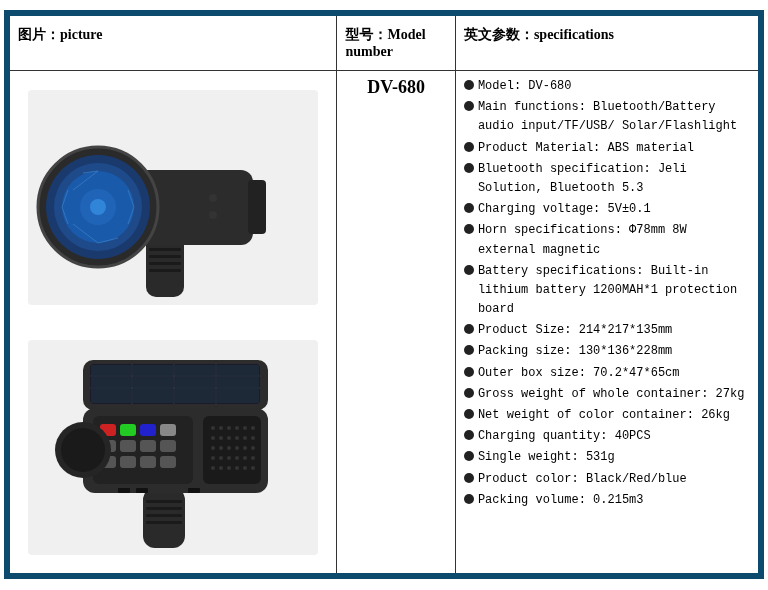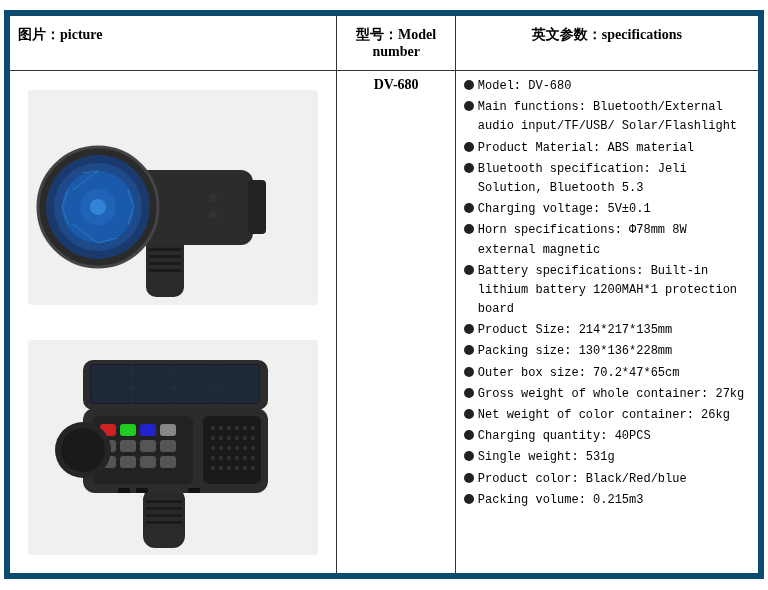--- a/index.html
+++ b/index.html
@@ -18,21 +18,21 @@
       border: 6px solid #0c4a6e;
     }
     .outer-table td, .outer-table th {
       border: 1.5px solid #333;
       vertical-align: top;
       padding: 6px 8px;
     }
     .header-row th {
       font-size: 14px;
       font-weight: bold;
-      text-align: center;
+      text-align: left;
       background: #fff;
       padding: 10px 8px;
     }
     .header-row th.col-pic {
       text-align: left;
       font-size: 14px;
     }
     .col-pic { width: 330px; }
     .col-model { width: 120px; text-align: center; }
     .col-spec { width: 310px; }
@@ -239,31 +239,31 @@
             <ellipse cx="55" cy="110" rx="28" ry="28" fill="#252525"></ellipse>
             <ellipse cx="55" cy="110" rx="22" ry="22" fill="#1a1a1a"></ellipse>
 
             <rect x="90" y="148" width="12" height="5" rx="1" fill="#111"></rect>
             <rect x="108" y="148" width="12" height="5" rx="1" fill="#111"></rect>
             <rect x="160" y="148" width="12" height="5" rx="1" fill="#111"></rect>
           </svg>
         </div>
       </td>
       <td class="model-cell col-model">
-        <span style="font-size:14px; font-weight:bold;text-align:right;">DV-680</span>
+        <span style="font-size:18px; font-weight:bold;text-align:right;">DV-680</span>
       </td>
       <td class="spec-cell col-spec" id="spec-cell">
 
       <div class="spec-item">
             <span class="bullet"></span>
             <span class="spec-text">Model: DV-680</span>
           </div>
           <div class="spec-item">
             <span class="bullet"></span>
-            <span class="spec-text">Main functions: Bluetooth/External audio input/TF/USB/ Solar/Flashlight</span>
+            <span class="spec-text">Main functions: Bluetooth/Battery audio input/TF/USB/ Solar/Flashlight</span>
           </div>
           <div class="spec-item">
             <span class="bullet"></span>
             <span class="spec-text">Product Material: ABS material</span>
           </div>
           <div class="spec-item">
             <span class="bullet"></span>
             <span class="spec-text">Bluetooth specification: Jeli Solution, Bluetooth 5.3</span>
           </div>
           <div class="spec-item">

